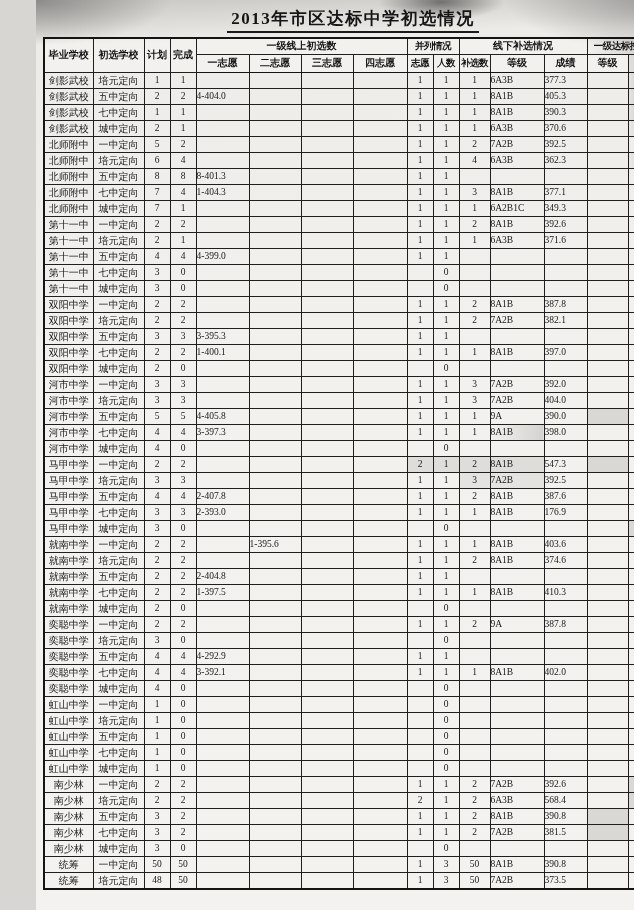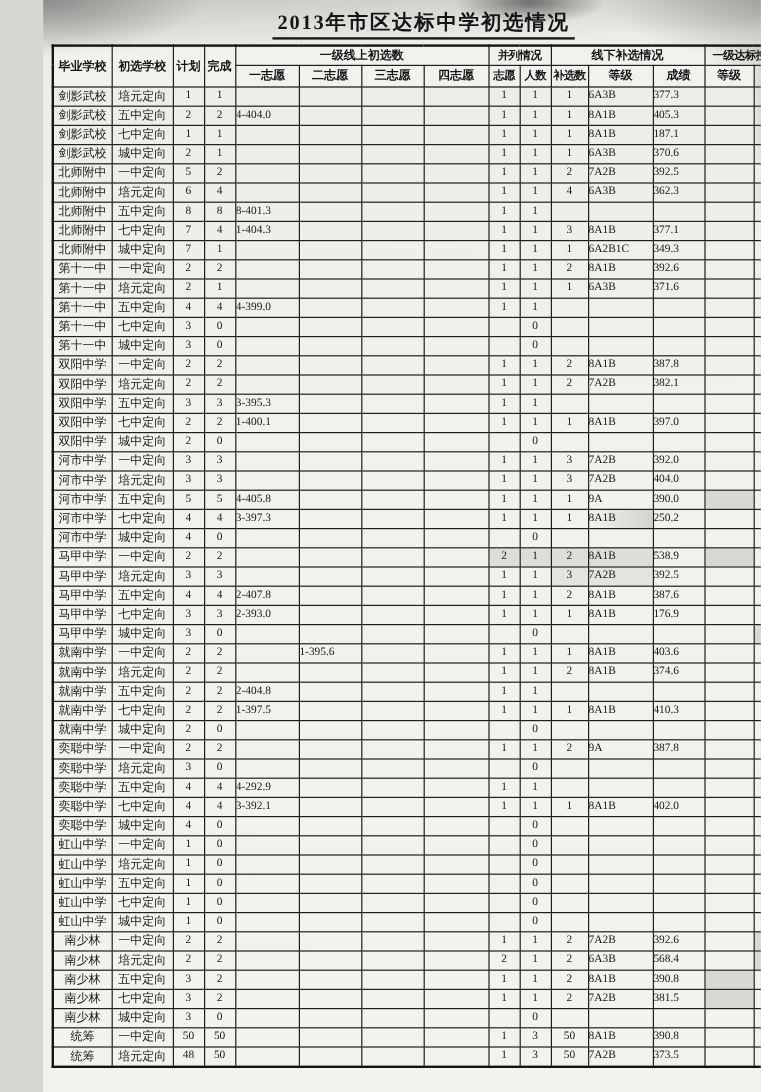--- a/index.html
+++ b/index.html
@@ -206,21 +206,21 @@
           <td class="c2">1</td>
           <td class="c3">1</td>
           <td class="c4"></td>
           <td class="c5"></td>
           <td class="c6"></td>
           <td class="c7"></td>
           <td class="c8">1</td>
           <td class="c9">1</td>
           <td class="c10">1</td>
           <td class="c11">8A1B</td>
-          <td class="c12">187.1</td>
+          <td class="c12">390.3</td>
           <td class="c13"></td>
           <td class="c14"></td>
         </tr>
         <tr class="group-end">
           <td class="c0">剑影武校</td>
           <td class="c1">城中定向</td>
           <td class="c2">2</td>
           <td class="c3">1</td>
           <td class="c4"></td>
           <td class="c5"></td>
@@ -546,21 +546,21 @@
           <td class="c2">4</td>
           <td class="c3">4</td>
           <td class="c4">3-397.3</td>
           <td class="c5"></td>
           <td class="c6"></td>
           <td class="c7"></td>
           <td class="c8">1</td>
           <td class="c9">1</td>
           <td class="c10">1</td>
           <td class="c11">8A1B</td>
-          <td class="c12">250.2</td>
+          <td class="c12">398.0</td>
           <td class="c13"></td>
           <td class="c14"></td>
         </tr>
         <tr class="group-end">
           <td class="c0">河市中学</td>
           <td class="c1">城中定向</td>
           <td class="c2">4</td>
           <td class="c3">0</td>
           <td class="c4"></td>
           <td class="c5"></td>
@@ -580,21 +580,21 @@
           <td class="c2">2</td>
           <td class="c3">2</td>
           <td class="c4"></td>
           <td class="c5"></td>
           <td class="c6"></td>
           <td class="c7"></td>
           <td class="c8">2</td>
           <td class="c9">1</td>
           <td class="c10">2</td>
           <td class="c11">8A1B</td>
-          <td class="c12">538.9</td>
+          <td class="c12">547.3</td>
           <td class="c13"></td>
           <td class="c14"></td>
         </tr>
         <tr>
           <td class="c0">马甲中学</td>
           <td class="c1">培元定向</td>
           <td class="c2">3</td>
           <td class="c3">3</td>
           <td class="c4"></td>
           <td class="c5"></td>

